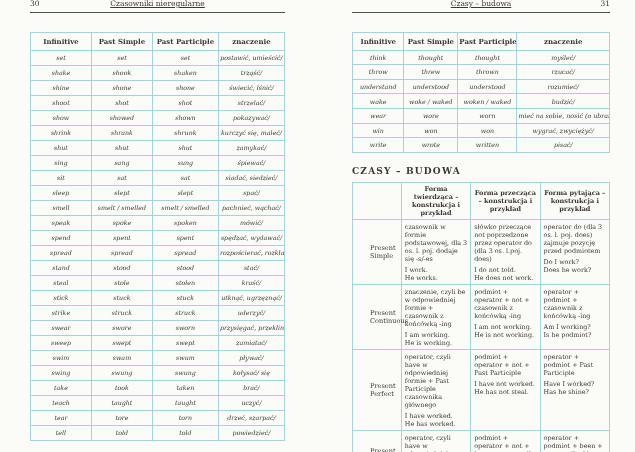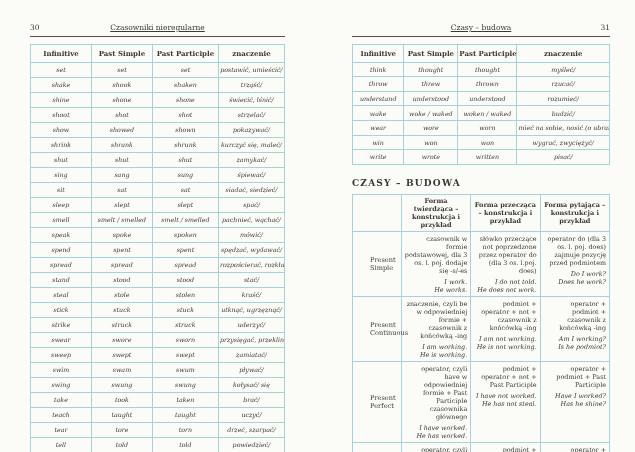--- a/index.html
+++ b/index.html
@@ -13,30 +13,30 @@
     background:#fbfbf8;
     font-family:"DejaVu Serif", serif;
     color:var(--ink);
   }
   .page{position:absolute;top:0;}
   .page-left{left:30px;width:255px;}
   .page-right{left:352px;width:258px;}
 
   .running-head{
     display:flex;align-items:flex-end;
-    margin-top:24px;padding-bottom:4px;
+    padding-bottom:4px;
     border-bottom:1px solid var(--rule);
     font-size:7.5px;line-height:1;
   }
   .running-head .pnum{width:22px;}
   .running-head .pnum.right{text-align:right;}
   .running-head .rtitle{flex:1;text-align:center;text-decoration:underline;}
 
   table{border-collapse:collapse;table-layout:fixed;width:100%;}
-  table.verbs{margin-top:7px;border-radius:15px;}
+  table.verbs{margin-top:19px;border-radius:15px;}
   .verbs th,.verbs td{
     border:1px solid var(--tbl);
     text-align:center;vertical-align:middle;
     overflow:hidden;white-space:nowrap;
   }
   .verbs th{font-size:7px;font-weight:bold;padding:4px 1px;}
   .verbs td{font-size:6.3px;font-style:italic;padding:3.2px 1px;line-height:1.15;}
   .verbs-left td{padding:3.4px 1px;}
 
   .section-heading{
@@ -47,23 +47,23 @@
   table.tenses{font-size:6.4px;line-height:1.25;}
   .tenses th,.tenses td{border:1px solid var(--tbl);vertical-align:top;}
   .tenses thead th{
     font-weight:bold;text-align:center;vertical-align:middle;
     padding:2px 2px;font-size:6.5px;margin-left:44px;
   }
   .tenses th.tense{
     font-weight:normal;text-align:right;vertical-align:middle;
     padding:2px 17px;font-size:6.6px;
   }
-  .tenses td.cell{padding:2.5px 3px;text-align:right;}
+  .tenses td.cell{padding:2.5px 3px;text-align:left;}
   .tenses .rule{margin-bottom:3px;}
-  .tenses .examples{font-style:italic;}
+  .tenses .examples{}
 </style>
 </head>
 <body>
 
 <div class="page page-left">
   <div class="running-head">
     <span class="pnum">30</span>
     <span class="rtitle">Czasowniki nieregularne</span>
     <span class="pnum"></span>
   </div>

